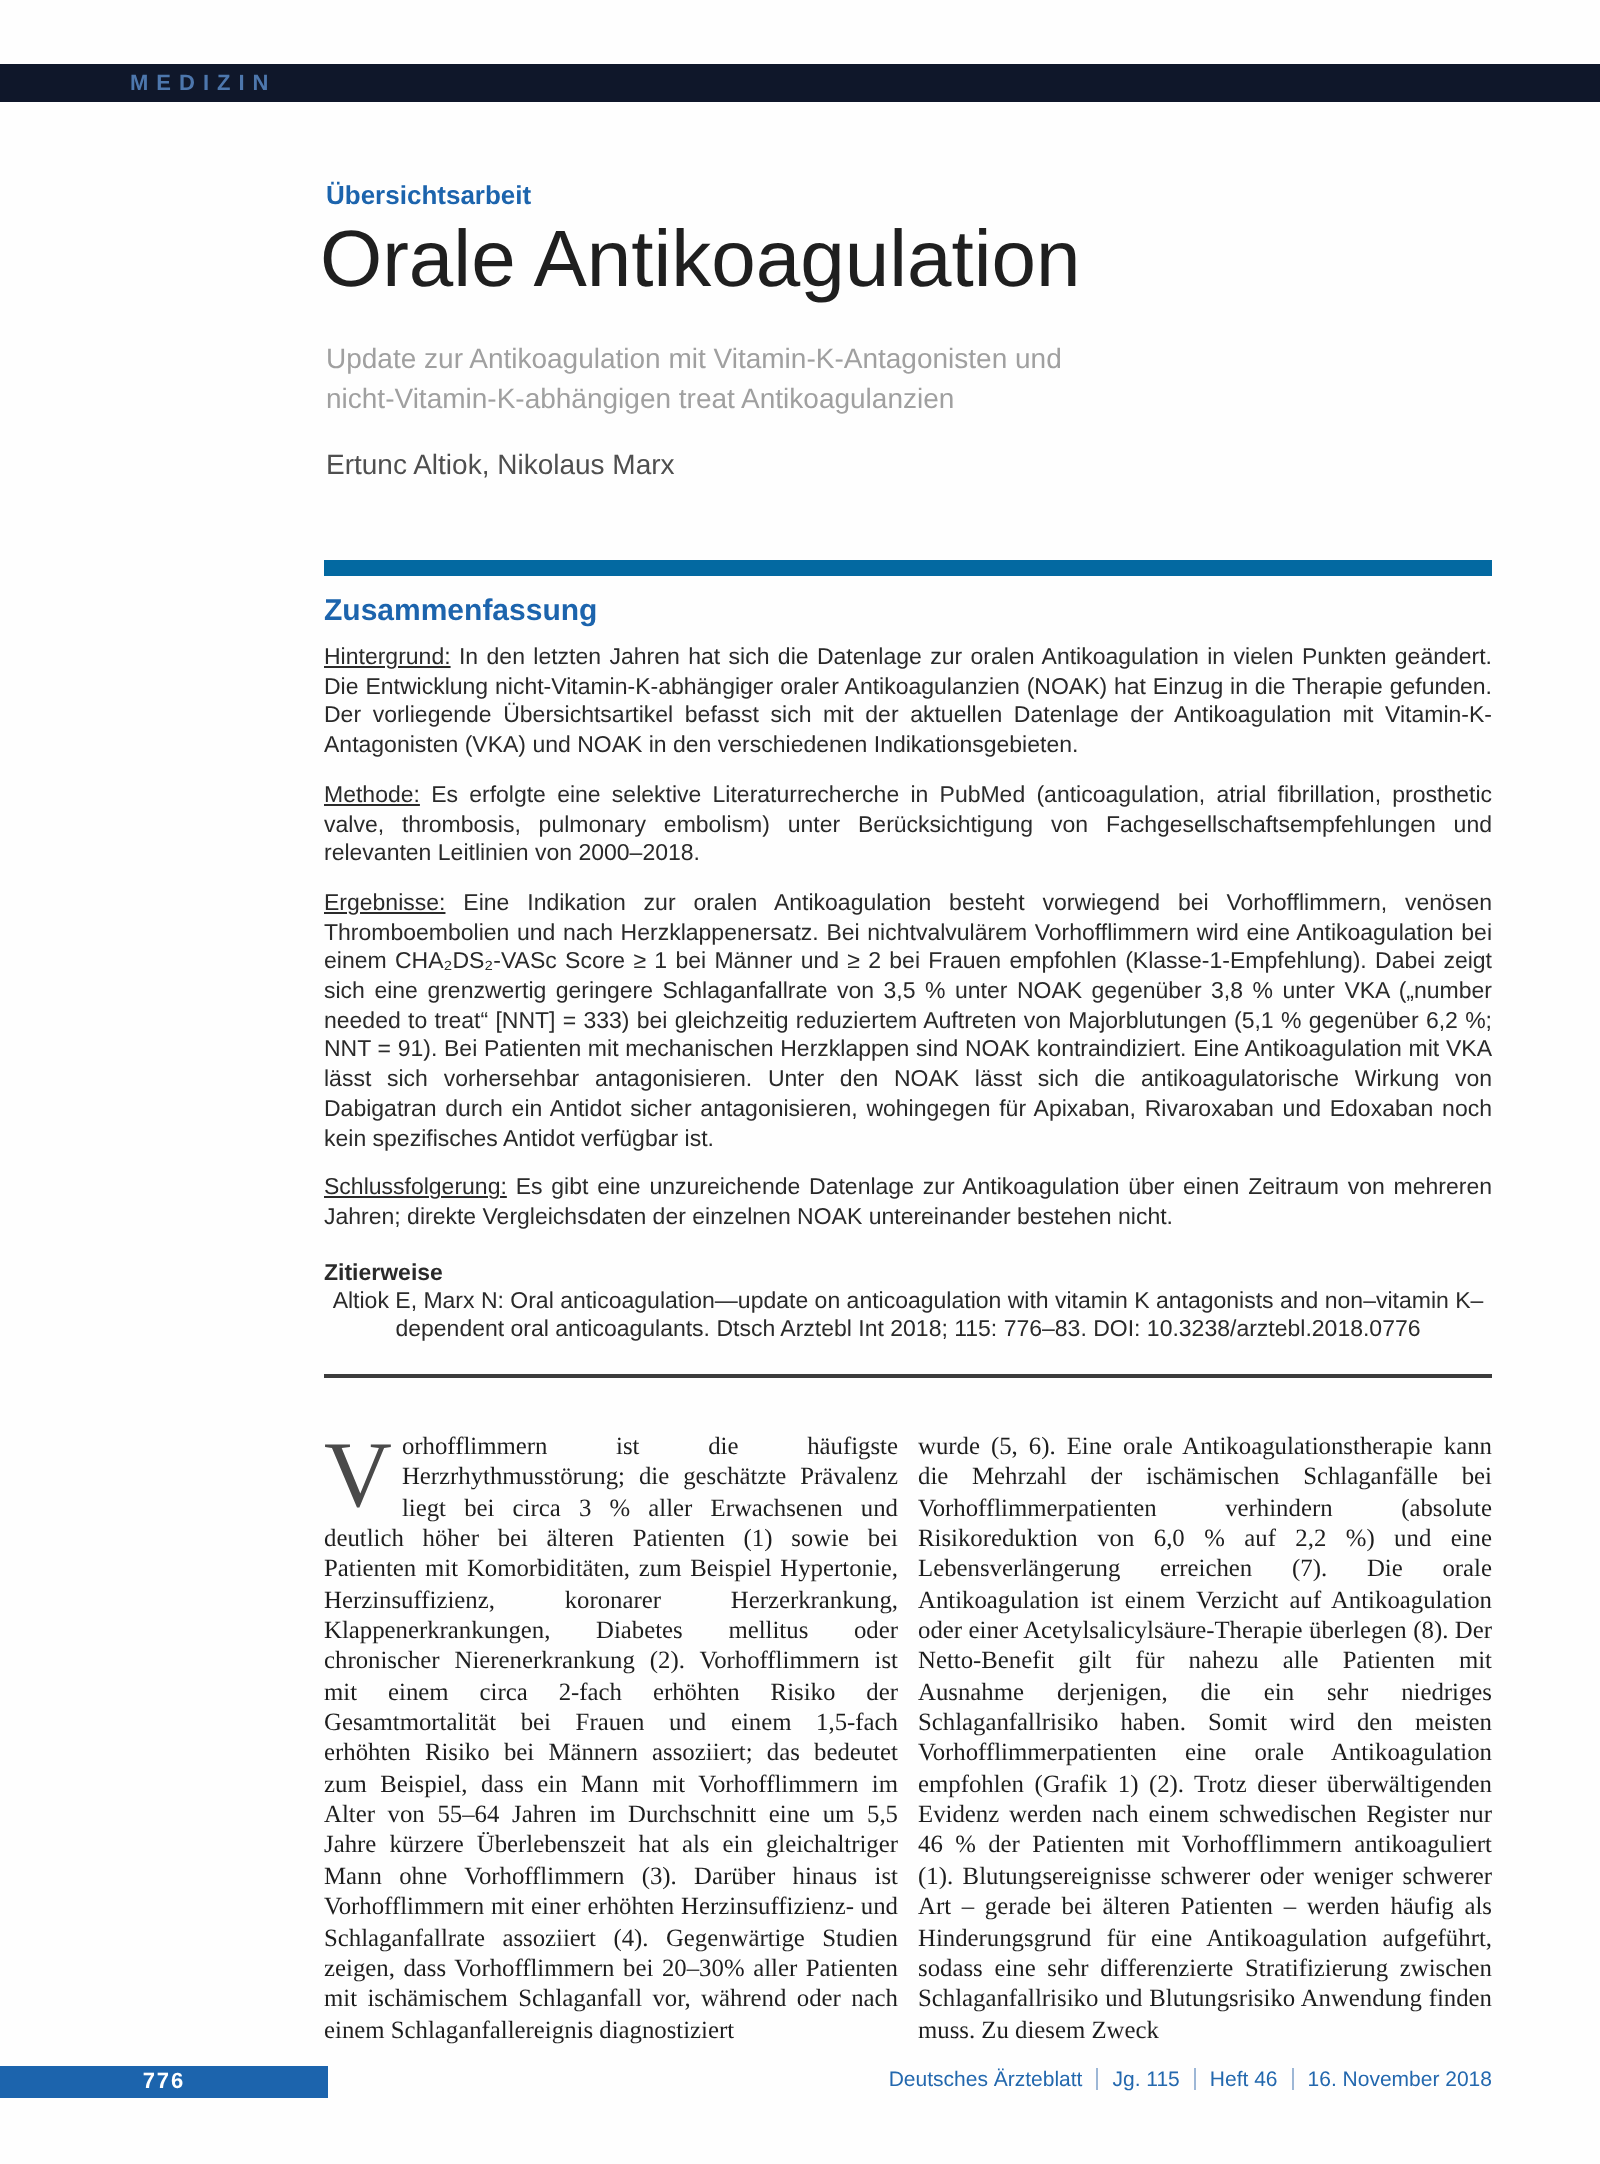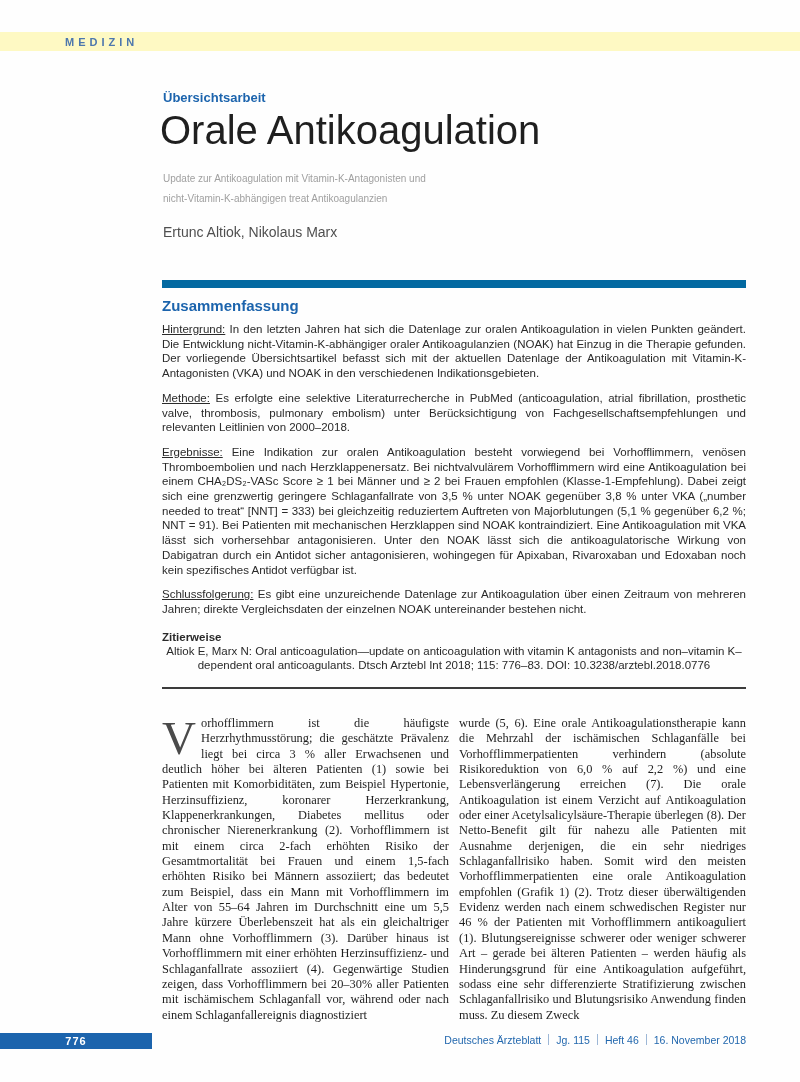--- a/index.html
+++ b/index.html
@@ -7,39 +7,39 @@
     position:relative;
     width:800px;height:1082px;
     background:#fefefe;
     font-family:"Liberation Sans",sans-serif;
     overflow:hidden;
     margin:0 auto;
   }
   
   .top-bar{
     position:absolute;left:0;top:32px;width:800px;height:19px;
-    background:#fef9c3;display:flex;align-items:center;
+    background:#0f172a;display:flex;align-items:center;
   }
   .top-bar .section-label{
     margin-left:65px;
     font-size:11px;font-weight:700;letter-spacing:4px;
     color:#4d77ad;
   }
   
   .kicker{
     position:absolute;left:163px;top:90px;
     font-size:13px;font-weight:700;color:#1c64ad;
   }
   .title{
     position:absolute;left:160px;top:108px;
     font-size:40px;font-weight:400;color:#1f1f1f;letter-spacing:0px;
   }
   .subtitle{
     position:absolute;left:163px;top:169px;
-    font-size:10px;color:#a0a0a0;line-height:20px;font-weight:400;
+    font-size:14px;color:#a0a0a0;line-height:20px;font-weight:400;
   }
   .authors{
     position:absolute;left:163px;top:224px;
     font-size:14px;color:#4f4f4f;
   }
   
   .abstract{
     position:absolute;left:162px;top:280px;width:584px;
     border-top:8px solid #0369a1;border-bottom:2px solid #3c3c3c;
     padding:9px 0 14px 0;box-sizing:border-box;
@@ -73,21 +73,21 @@
   .col{width:287px;font-size:12.4px;line-height:15.35px;text-align:justify;}
   .dropcap{
     float:left;
     font-size:47px;line-height:40px;
     padding:2px 5px 0 0;
     color:#4a4a4a;
     font-family:"Liberation Serif",serif;
   }
   
   .page-num-bar{
-    position:absolute;left:0;top:1033px;width:152px;height:16px;
+    position:absolute;left:0;top:1033px;width:164px;height:16px;
     background:#1c64ad;display:flex;align-items:center;justify-content:center;
   }
   .page-num-bar .pagenum{
     color:#ffffff;font-size:11px;font-weight:700;letter-spacing:1px;
   }
   .footer-right{
     position:absolute;right:54px;top:1034px;
     display:flex;align-items:flex-start;gap:7px;
     font-size:10.5px;color:#2368ae;
   }

